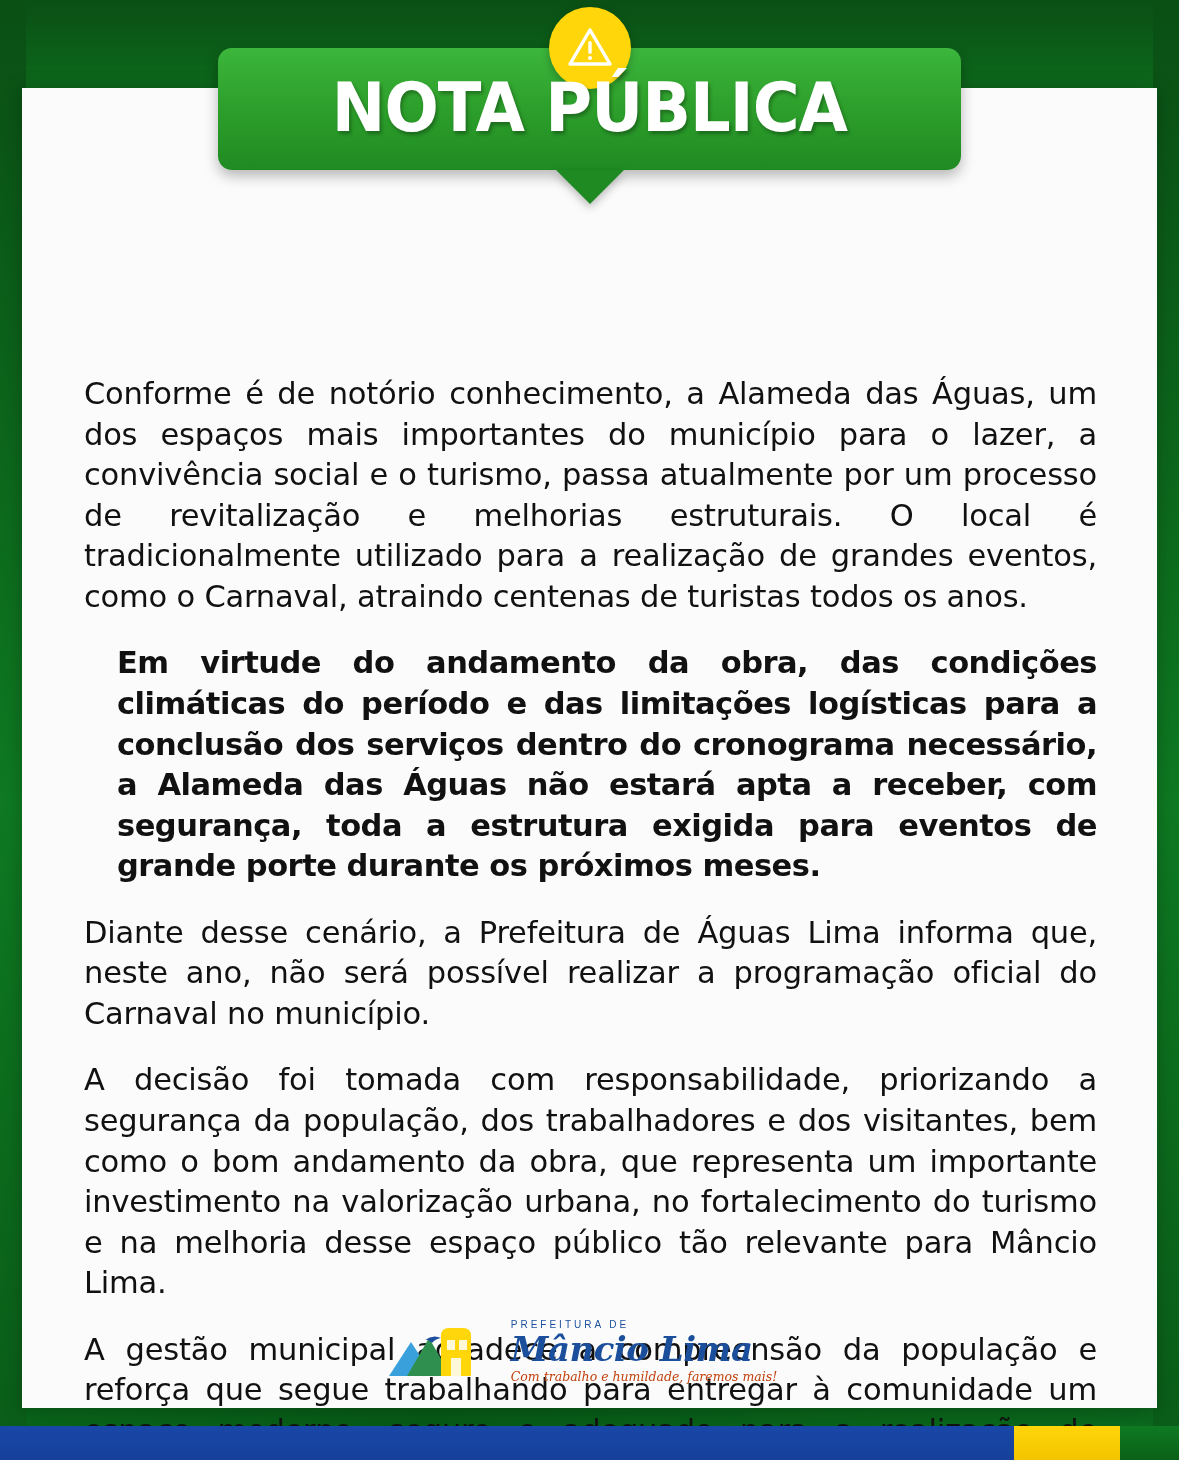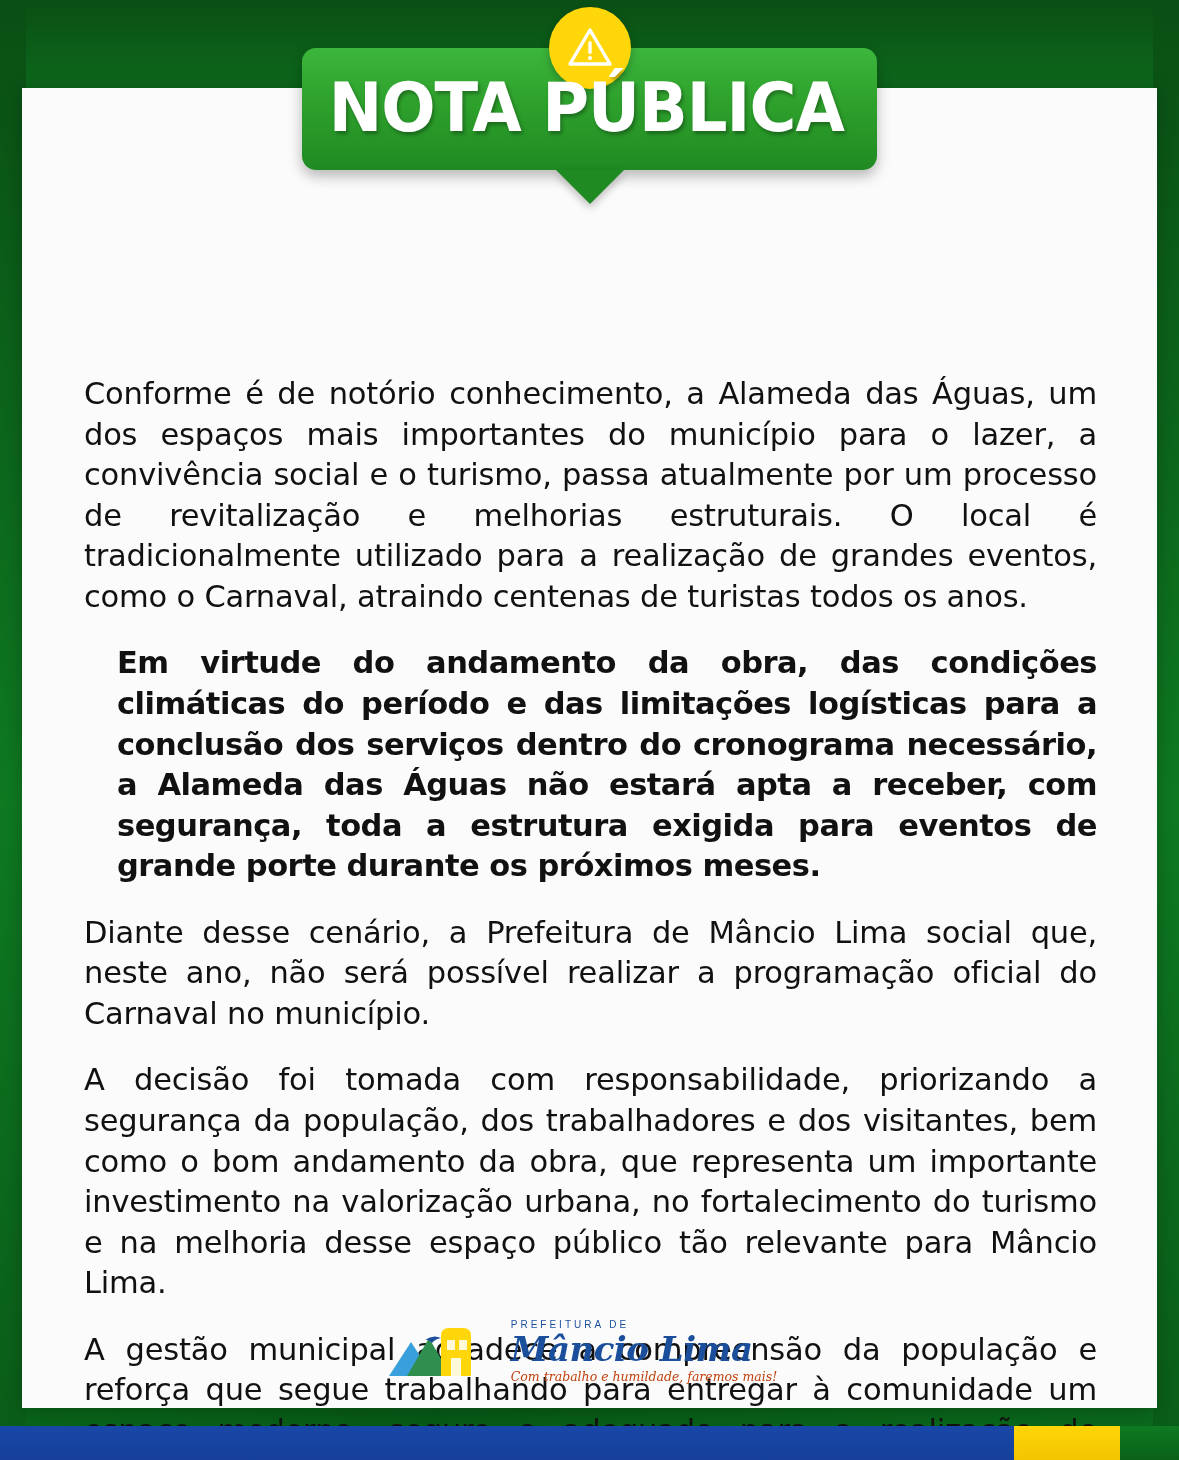--- a/index.html
+++ b/index.html
@@ -49,26 +49,26 @@
   .banner-wrap {
     position: absolute;
     left: 0; right: 0; top: 48px;
     display: flex;
     flex-direction: column;
     align-items: center;
     z-index: 5;
   }
   .banner {
     position: relative;
-    width: 575px;
+    width: 743px;
     padding: 26px 10px 28px;
     background: linear-gradient(180deg,#3cb63c 0%, #2ea12c 45%, #1f8a22 100%);
     border-radius: 14px;
     box-shadow: 0 6px 14px rgba(0,0,0,0.28);
-    text-align: left;
+    text-align: center;
   }
   .banner-title {
     font-family: "DejaVu Sans", sans-serif;
     font-weight: bold;
     font-size: 68px;
     line-height: 1;
     letter-spacing: -1px;
     color: #ffffff;
     text-shadow: 2px 3px 4px rgba(0,0,0,0.30);
     transform: scaleX(0.94);
@@ -170,21 +170,21 @@
 <div class="bg"></div>
 <div class="bg-dark-top"></div>
 <div class="bg-dark-left"></div>
 <div class="bg-dark-right"></div>
 
 <div class="card">
 
   <div class="content">
     <p class="para noindent">Conforme é de notório conhecimento, a Alameda das Águas, um dos espaços mais importantes do município para o lazer, a convivência social e o turismo, passa atualmente por um processo de revitalização e melhorias estruturais. O local é tradicionalmente utilizado para a realização de grandes eventos, como o Carnaval, atraindo centenas de turistas todos os anos.</p>
     <p class="para bold noindent">Em virtude do andamento da obra, das condições climáticas do período e das limitações logísticas para a conclusão dos serviços dentro do cronograma necessário, a Alameda das Águas não estará apta a receber, com segurança, toda a estrutura exigida para eventos de grande porte durante os próximos meses.</p>
-    <p class="para noindent">Diante desse cenário, a Prefeitura de Mâncio Lima social que, neste ano, não será possível realizar a programação oficial do Carnaval no município.</p>
+    <p class="para noindent">Diante desse cenário, a Prefeitura de Águas Lima informa que, neste ano, não será possível realizar a programação oficial do Carnaval no município.</p>
     <p class="para noindent">A decisão foi tomada com responsabilidade, priorizando a segurança da população, dos trabalhadores e dos visitantes, bem como o bom andamento da obra, que representa um importante investimento na valorização urbana, no fortalecimento do turismo e na melhoria desse espaço público tão relevante para Mâncio Lima.</p>
     <p class="para noindent">A gestão municipal agradece a compreensão da população e reforça que segue trabalhando para entregar à comunidade um espaço moderno, seguro e adequado para a realização de eventos, garantindo, no futuro, uma estrutura ainda melhor para acolher a todos.</p>
   </div>
 
   <div class="logo-row">
     <span class="logo-mark">
       <svg width="112" height="64" viewBox="0 0 112 64">
         <path d="M4 58 L26 24 L48 58 Z" fill="#3aa0dc"></path>
         <path d="M22 58 L44 20 L66 58 Z" fill="#2e8f4f"></path>
         <path d="M56 58 L56 18 Q56 10 64 10 L78 10 Q86 10 86 18 L86 58 Z" fill="#ffd60a"></path>

